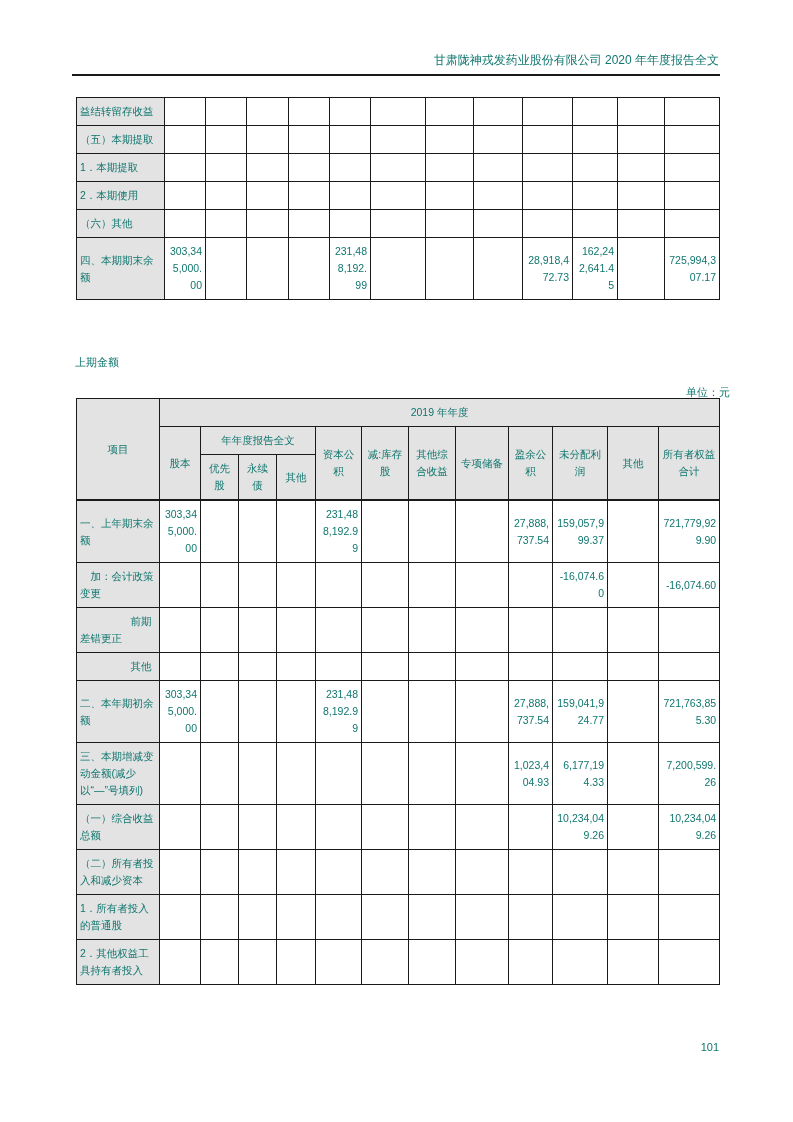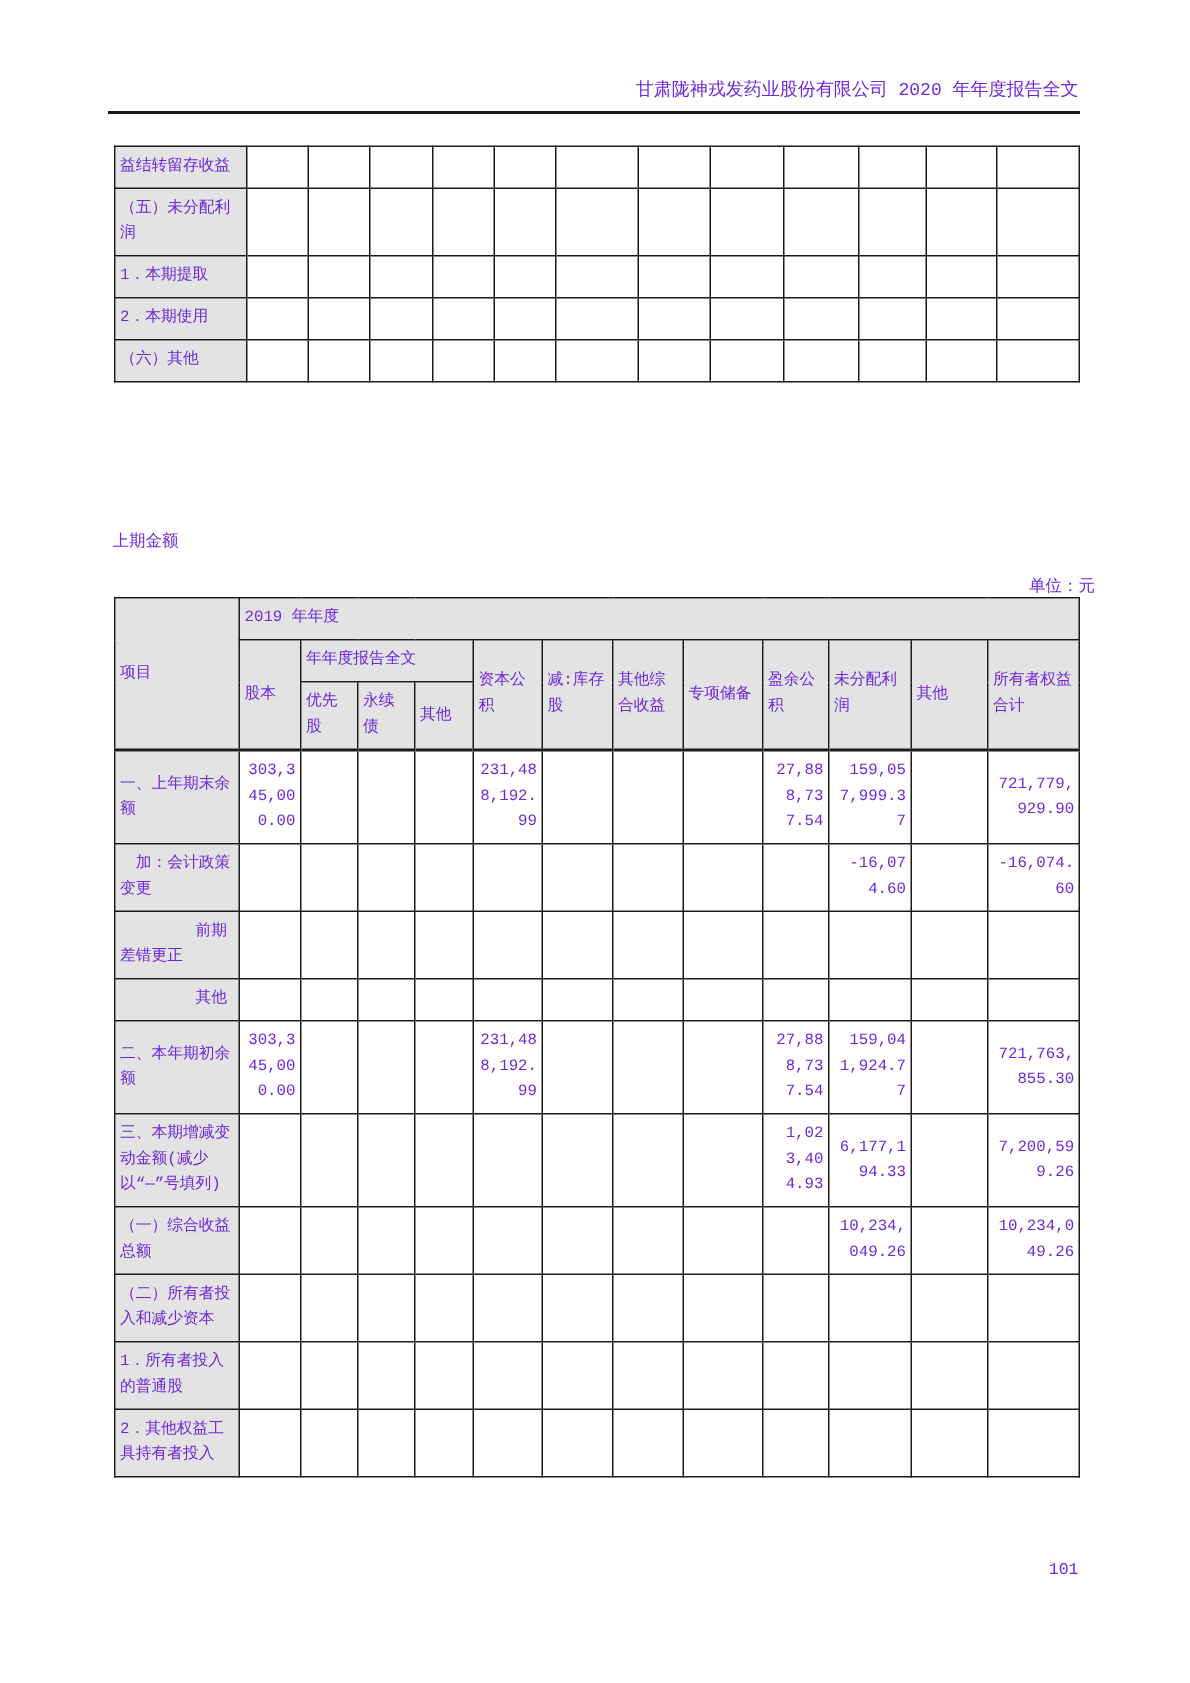--- a/index.html
+++ b/index.html
@@ -1,22 +1,22 @@
 <!DOCTYPE html>
 <html><head>
 <meta charset="utf-8">
 <style>
   html, body { margin: 0; padding: 0; background: #ffffff; }
   .page {
     position: relative;
     width: 793px;
     height: 1122px;
     background: #ffffff;
-    font-family: Liberation Mono, monospace;
-    color: #6d28d9;
+    font-family: Liberation Sans, sans-serif;
+    color: #0f766e;
     overflow: hidden;
   }
   .header-title {
     position: absolute;
     top: 52px;
     right: 74px;
     font-size: 12px;
     line-height: 16px;
     white-space: nowrap;
   }
@@ -44,20 +44,21 @@
     vertical-align: middle;
     overflow: hidden;
   }
   .fin-table .label-cell {
     background: #e3e3e3;
     text-align: left;
     word-break: break-all;
   }
   .fin-table .header-cell {
     background: #e3e3e3;
+    text-align: center;
     word-break: break-all;
   }
   .table2 thead tr:last-child td,
   .table2 thead td[rowspan="3"],
   .table2 thead td[rowspan="2"] { border-bottom-width: 2px; }
   .fin-table .value-cell {
     background: #ffffff;
     text-align: right;
     word-break: break-all;
   }
@@ -120,21 +121,21 @@
           <td class="value-cell"></td>
           <td class="value-cell"></td>
           <td class="value-cell"></td>
           <td class="value-cell"></td>
           <td class="value-cell"></td>
           <td class="value-cell"></td>
           <td class="value-cell"></td>
           <td class="value-cell"></td>
         </tr>
         <tr>
-          <td class="label-cell indent-0">（五）未分配利润</td>
+          <td class="label-cell indent-0">（五）本期提取</td>
           <td class="value-cell"></td>
           <td class="value-cell"></td>
           <td class="value-cell"></td>
           <td class="value-cell"></td>
           <td class="value-cell"></td>
           <td class="value-cell"></td>
           <td class="value-cell"></td>
           <td class="value-cell"></td>
           <td class="value-cell"></td>
           <td class="value-cell"></td>
@@ -178,20 +179,35 @@
           <td class="value-cell"></td>
           <td class="value-cell"></td>
           <td class="value-cell"></td>
           <td class="value-cell"></td>
           <td class="value-cell"></td>
           <td class="value-cell"></td>
           <td class="value-cell"></td>
           <td class="value-cell"></td>
           <td class="value-cell"></td>
           <td class="value-cell"></td>
+        </tr>
+        <tr>
+          <td class="label-cell indent-0">四、本期期末余额</td>
+          <td class="value-cell">303,345,000.00</td>
+          <td class="value-cell"></td>
+          <td class="value-cell"></td>
+          <td class="value-cell"></td>
+          <td class="value-cell">231,488,192.99</td>
+          <td class="value-cell"></td>
+          <td class="value-cell"></td>
+          <td class="value-cell"></td>
+          <td class="value-cell">28,918,472.73</td>
+          <td class="value-cell">162,242,641.45</td>
+          <td class="value-cell"></td>
+          <td class="value-cell">725,994,307.17</td>
         </tr>
       </tbody>
   </table>
 
   <div class="section-label">上期金额</div>
   <div class="unit-label">单位：元</div>
 
   <table class="fin-table table2">
     <colgroup>
       <col style="width:83px">

